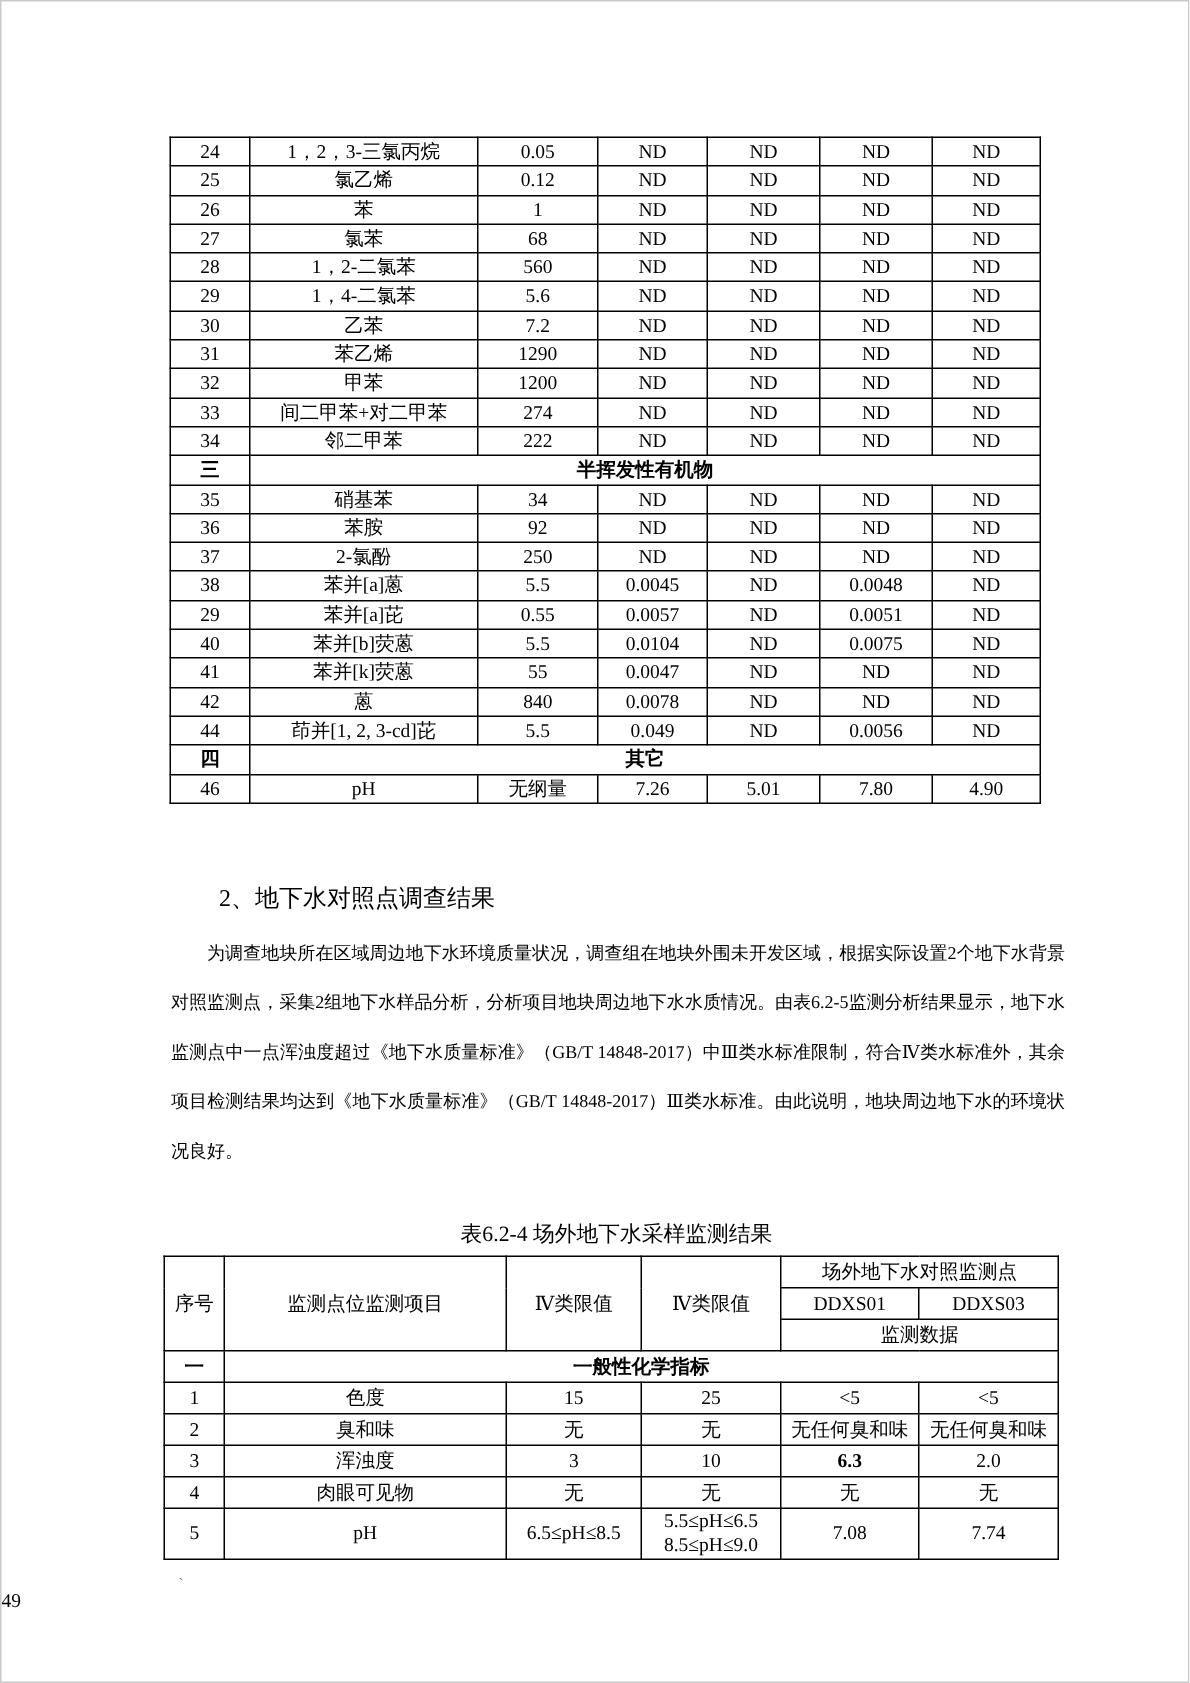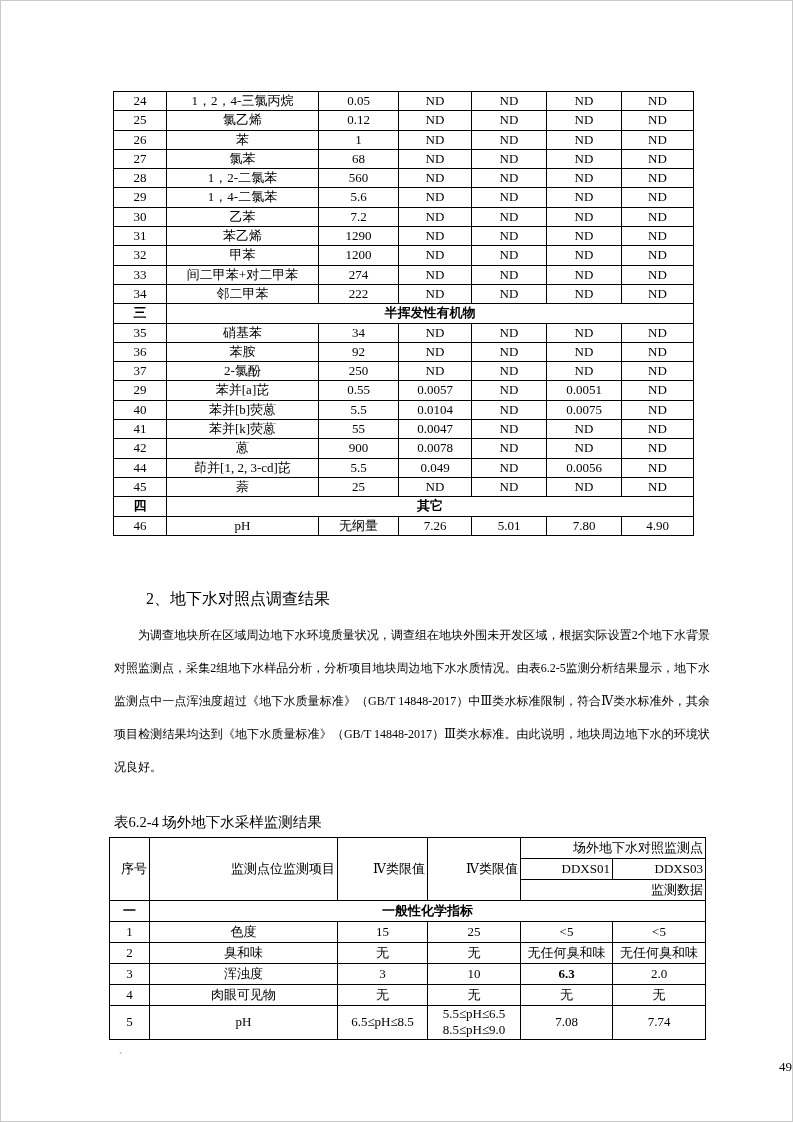--- a/index.html
+++ b/index.html
@@ -40,33 +40,34 @@
   .para{
     position:absolute;left:113px;top:618px;width:596px;
     margin:0;
     font-size:12px;
     line-height:33px;
     text-align:justify;
     text-indent:2em;
   }
   .caption{
     position:absolute;left:113px;top:812px;width:594px;
+    text-align:center;
     font-size:14.5px;
   }
   
   .t2{
     position:absolute;left:108px;top:836px;
     width:596px;
     font-size:13px;
   }
-  .t2 thead td{height:20px;text-align:right;}
+  .t2 thead td{height:20px;}
   .t2 tbody td{height:20px;white-space:pre-line;line-height:1.25;}
   .pagenum{
     position:absolute;left:0;top:1058px;width:100%;
-    text-align:right;
+    text-align:left;
     font-size:13px;
   }
   .artifact{
     position:absolute;left:118px;top:1042px;
     font-size:10px;color:#777;
   }
 </style>
 </head>
 <body>
 
@@ -78,21 +79,21 @@
         <col style="width:152px">
         <col style="width:80px">
       <col style="width:73px">
         <col style="width:75px">
         <col style="width:75px">
         <col style="width:72px">
     </colgroup>
     <tbody id="t1-body">
         <tr>
           <td>24</td>
-          <td>1，2，4-三氯丙烷</td>
+          <td>1，2，3-三氯丙烷</td>
           <td>0.05</td>
           <td>ND</td>
           <td>ND</td>
           <td>ND</td>
           <td>ND</td>
         </tr>
         <tr>
           <td>25</td>
           <td>氯乙烯</td>
           <td>0.12</td>
@@ -204,20 +205,29 @@
           <td>ND</td>
           <td>ND</td>
         </tr>
         <tr>
           <td>37</td>
           <td>2-氯酚</td>
           <td>250</td>
           <td>ND</td>
           <td>ND</td>
           <td>ND</td>
+          <td>ND</td>
+        </tr>
+        <tr>
+          <td>38</td>
+          <td>苯并[a]蒽</td>
+          <td>5.5</td>
+          <td>0.0045</td>
+          <td>ND</td>
+          <td>0.0048</td>
           <td>ND</td>
         </tr>
         <tr>
           <td>29</td>
           <td>苯并[a]芘</td>
           <td>0.55</td>
           <td>0.0057</td>
           <td>ND</td>
           <td>0.0051</td>
           <td>ND</td>
@@ -236,42 +246,33 @@
           <td>苯并[k]荧蒽</td>
           <td>55</td>
           <td>0.0047</td>
           <td>ND</td>
           <td>ND</td>
           <td>ND</td>
         </tr>
         <tr>
           <td>42</td>
           <td>蒽</td>
-          <td>900</td>
+          <td>840</td>
           <td>0.0078</td>
           <td>ND</td>
           <td>ND</td>
           <td>ND</td>
         </tr>
         <tr>
           <td>44</td>
           <td>茚并[1, 2, 3-cd]芘</td>
           <td>5.5</td>
           <td>0.049</td>
           <td>ND</td>
           <td>0.0056</td>
-          <td>ND</td>
-        </tr>
-        <tr>
-          <td>45</td>
-          <td>萘</td>
-          <td>25</td>
-          <td>ND</td>
-          <td>ND</td>
-          <td>ND</td>
           <td>ND</td>
         </tr>
         <tr>
           <td class="sec">四</td>
           <td class="sec" colspan="6">其它</td>
         </tr>
         <tr>
           <td>46</td>
           <td>pH</td>
           <td>无纲量</td>

